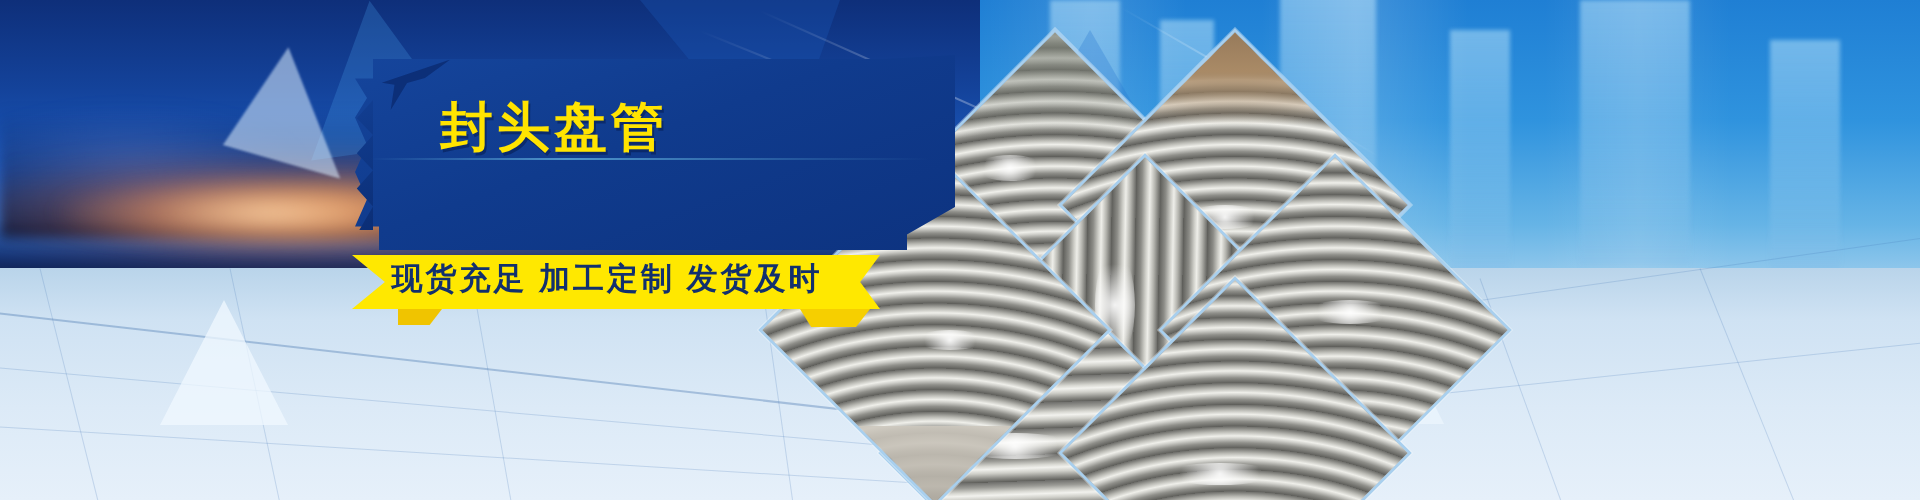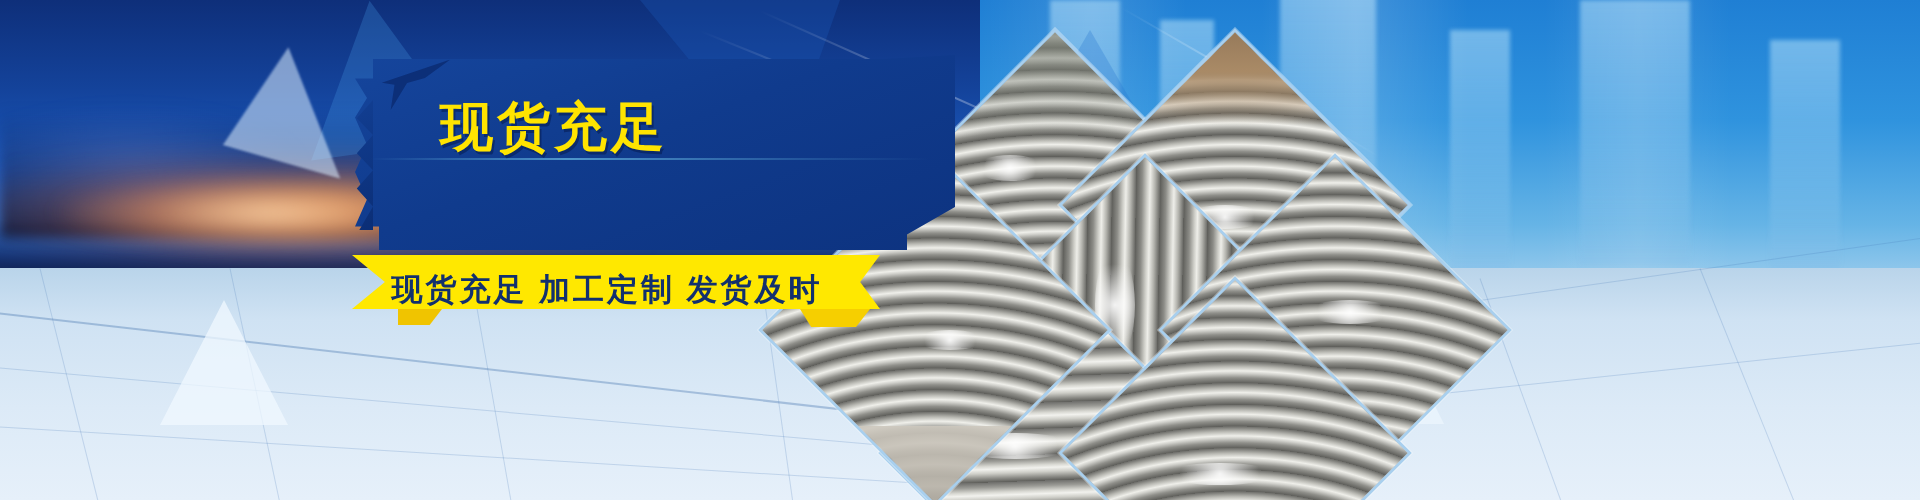--- a/index.html
+++ b/index.html
@@ -184,21 +184,21 @@
     position:absolute;left:398px;top:309px;width:44px;height:16px;
     background:#F0C400;
     clip-path:polygon(0% 0%, 100% 0%, 72% 100%, 0% 100%);
   }
   .ribbon-fold-r{
     position:absolute;left:800px;top:309px;width:70px;height:18px;
     background:#F6CF00;
     clip-path:polygon(0% 0%, 100% 0%, 80% 100%, 16% 100%);
   }
   .ribbon-text{
-    position:absolute;left:352px;top:255px;width:510px;height:70px;
+    position:absolute;left:352px;top:244px;width:510px;height:70px;
     display:flex;align-items:center;justify-content:center;
     color:#12306E;font-size:31px;font-weight:bold;letter-spacing:3px;
     white-space:nowrap;
   }
 </style>
 </head>
 <body>
 
 <div id="banner">
 
@@ -300,21 +300,21 @@
         <div class="floor"></div>
       </div>
     </div>
   </div>
 
   <div class="plaque"></div>
   <div class="plaque-notch"></div>
   <div class="plaque-arrow"></div>
   <div class="plaque-hl"></div>
 
-  <div class="headline">现货充足</div>
+  <div class="headline">封头盘管</div>
 
 
   <div class="ribbon-fold-l"></div>
   <div class="ribbon-fold-r"></div>
   <div class="ribbon"></div>
   <div class="ribbon-right"></div>
   <div class="ribbon-text">现货充足   加工定制   发货及时</div>
 
 </div>
 

